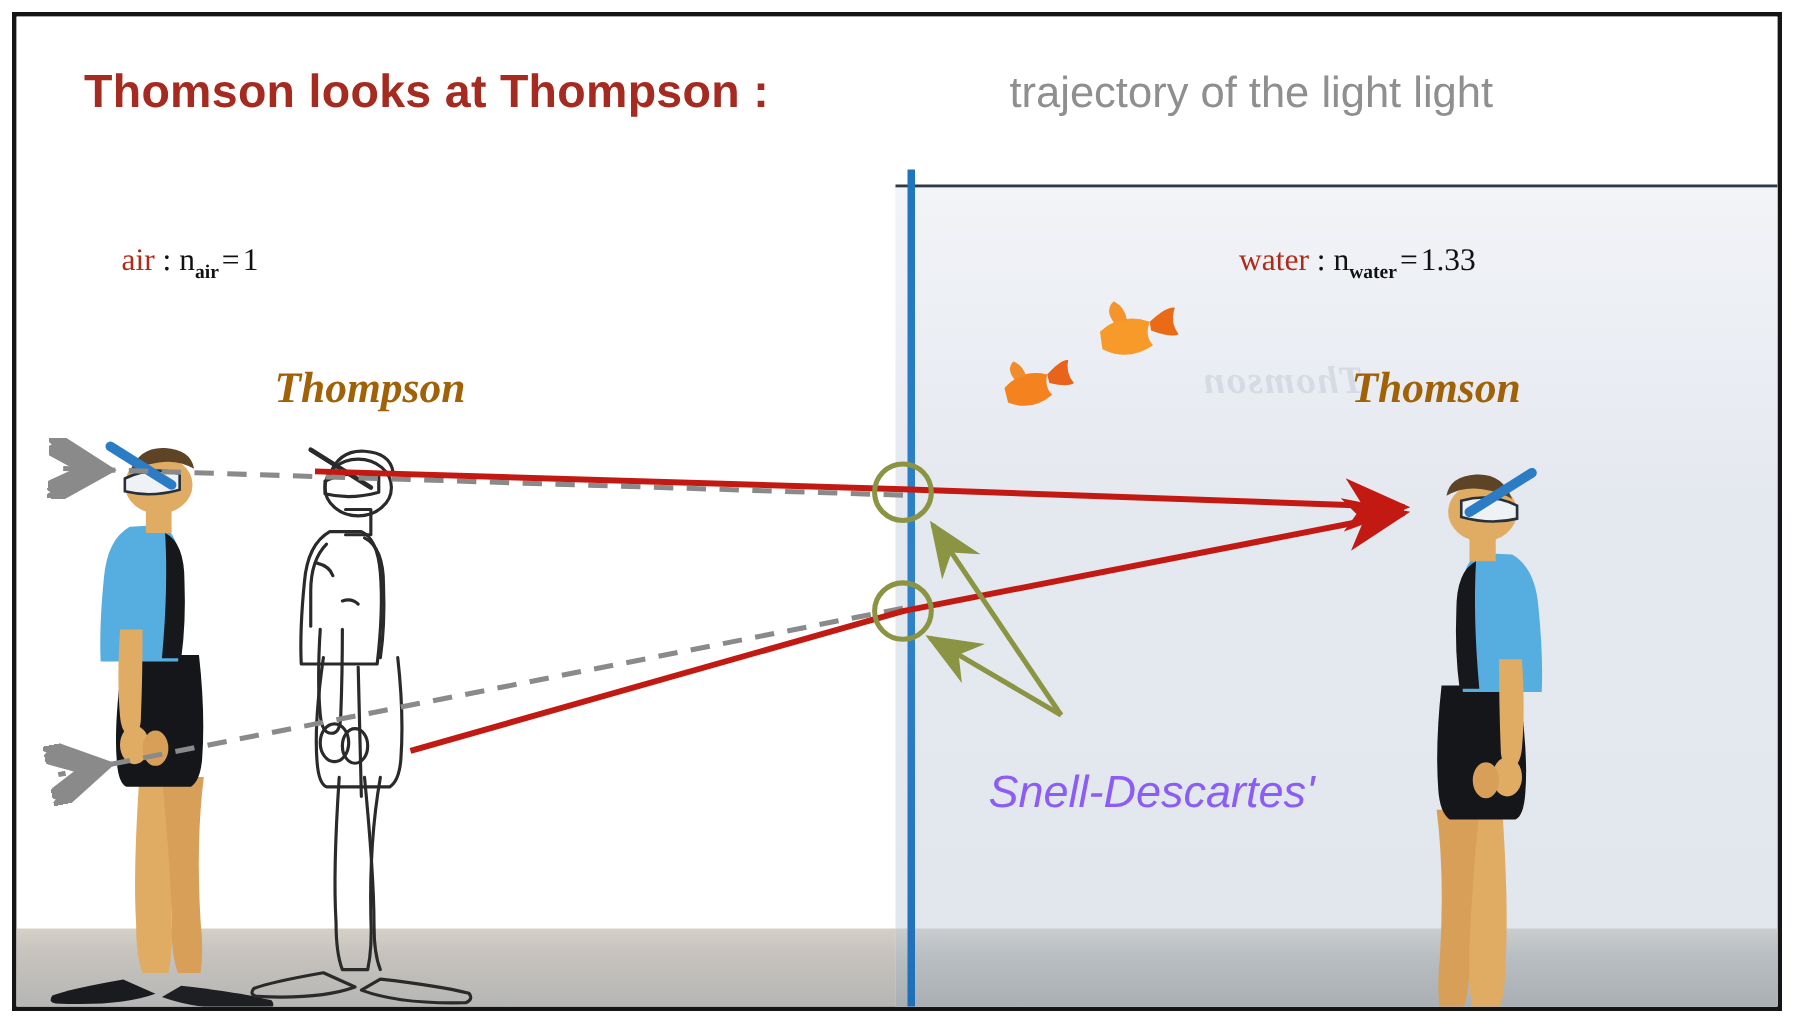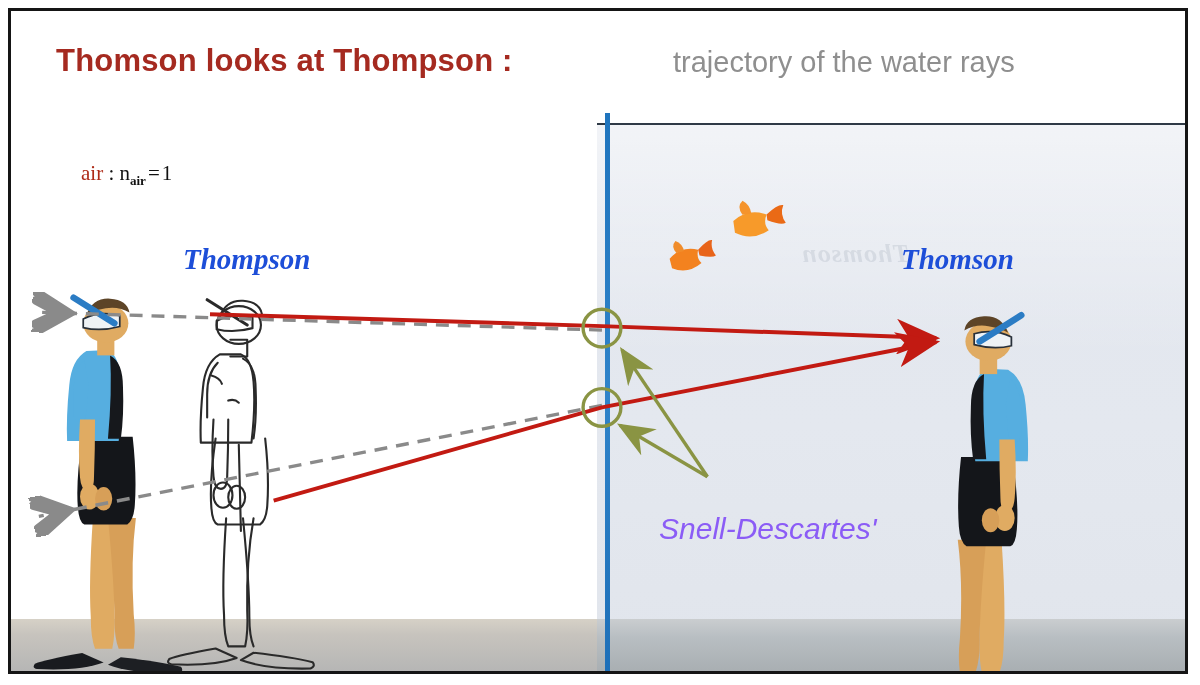--- a/index.html
+++ b/index.html
@@ -87,21 +87,21 @@
   .medium-label .eq{ padding:0 2px; }
 
   #air-label{ left:70px; top:150px; }
   #water-label{ left:815px; top:150px; }
 
   .person-name{
     position:absolute;
     font-family:"Liberation Serif",serif;
     font-style:italic;font-weight:bold;
     font-size:29px;
-    color:#1d4ed8;
+    color:#a16207;
     white-space:nowrap;
   }
   #thompson-name{ left:172px; top:232px; }
   #thomson-name{ left:890px; top:232px; }
 
   .snell-label{
     position:absolute;left:648px;top:499px;
     font-size:30px;font-weight:400;line-height:1.28;
     color:#8b5cf6;
     width:230px;
@@ -135,26 +135,29 @@
     <div class="water-region">
       <div class="water-sheen"></div>
       <div class="ground water-ground"></div>
     </div>
 
     <div class="ghost-word">Thomson</div>
 
     <div class="interface-line"></div>
 
     <div class="title-main">Thomson looks at Thompson :</div>
-    <div class="title-sub">trajectory of the water rays</div>
+    <div class="title-sub">trajectory of the light light</div>
 
     <div class="medium-label" id="air-label">
       <span class="medium-name">air</span><span> : </span><span>n</span><sub>air</sub><span class="eq">=</span><span>1</span>
     </div>
 
+    <div class="medium-label" id="water-label">
+      <span class="medium-name">water</span><span> : </span><span>n</span><sub>water</sub><span class="eq">=</span><span>1.33</span>
+    </div>
 
     <div class="person-name" id="thompson-name">Thompson</div>
     <div class="person-name" id="thomson-name">Thomson</div>
 
     <svg class="overlay" viewBox="0 0 1180 666" preserveAspectRatio="none">
       <defs>
         <marker id="ray-arrow" markerWidth="11" markerHeight="9" refX="10" refY="4.5" orient="auto">
           <path d="M0,0 L11,4.5 L0,9 L3,4.5 Z" fill="#c21a12"></path>
         </marker>
         <marker id="chev-arrow" markerWidth="14" markerHeight="12" refX="12" refY="6" orient="auto">

